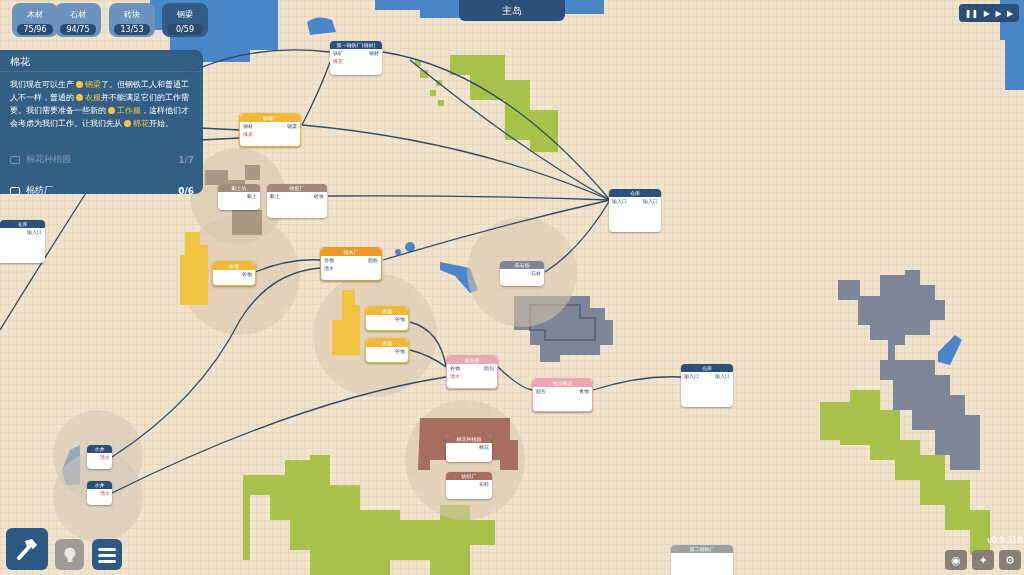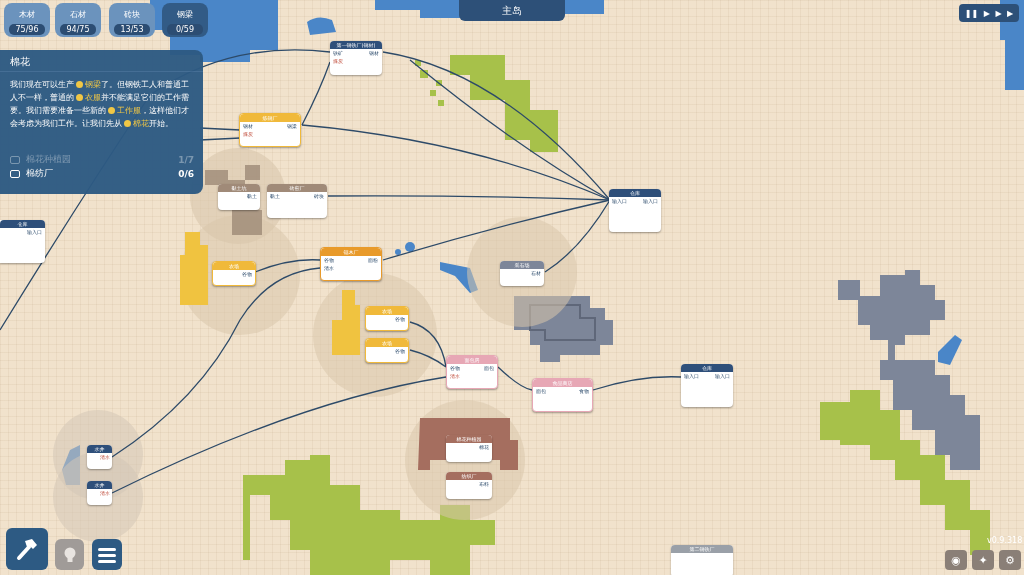--- a/index.html
+++ b/index.html
@@ -182,21 +182,21 @@
 </div>
 <div class="node" style="left:446px;top:472px;width:46px;height:27px">
   <div class="hd brown" style="background:#a56e5f">纺织厂</div>
   <span class="port" style="right:3px;top:9px">布料</span>
 </div>
 <div class="node" style="left:671px;top:545px;width:62px;height:32px">
   <div class="hd gray" style="background:#9aa0a8">第二钢铁厂</div>
 </div>
 </div>
 
-<div class="res" style="left:4px">
+<div class="res" style="left:12px">
   <div>木材</div>
   <div class="cnt">75/96</div>
 </div>
 <div class="res" style="left:55px">
   <div>石材</div>
   <div class="cnt">94/75</div>
 </div>
 <div class="res" style="left:109px">
   <div>砖块</div>
   <div class="cnt">13/53</div>
@@ -218,21 +218,21 @@
 <div id="panel">
   <div class="ttl">棉花</div>
   <div class="body">
     <span>我们现在可以生产</span><span class="dot"></span><span class="hl">钢梁</span><span>了。但钢铁工人和普通工人不一样，普通的</span><span class="dot"></span><span class="hl">衣服</span><span>并不能满足它们的工作需要。我们需要准备一些新的</span><span class="dot"></span><span class="hl">工作服</span><span>，这样他们才会考虑为我们工作。让我们先从</span><span class="dot"></span><span class="hl">棉花</span><span>开始。</span>
   </div>
   <div class="task" style="top:103px;opacity:.35">
     <span class="bx"></span>
     <span>棉花种植园</span>
     <span class="v">1/7</span>
   </div>
-  <div class="task" style="top:117px">
+  <div class="task" style="top:134px">
     <span class="bx"></span>
     <span>棉纺厂</span>
     <span class="v">0/6</span>
   </div>
 </div>
 
 <div class="btn" style="left:6px;top:528px;width:42px;height:42px;background:#2d5a83">
   <svg width="26" height="26" viewBox="0 0 26 26">
       <path d="M5 22 L15 11" stroke="#fff" stroke-width="4" stroke-linecap="round"></path>
       <path d="M11 5 L18 3 L23 9 L19 13 L16 10 L13 11 Z" fill="#fff"></path>

